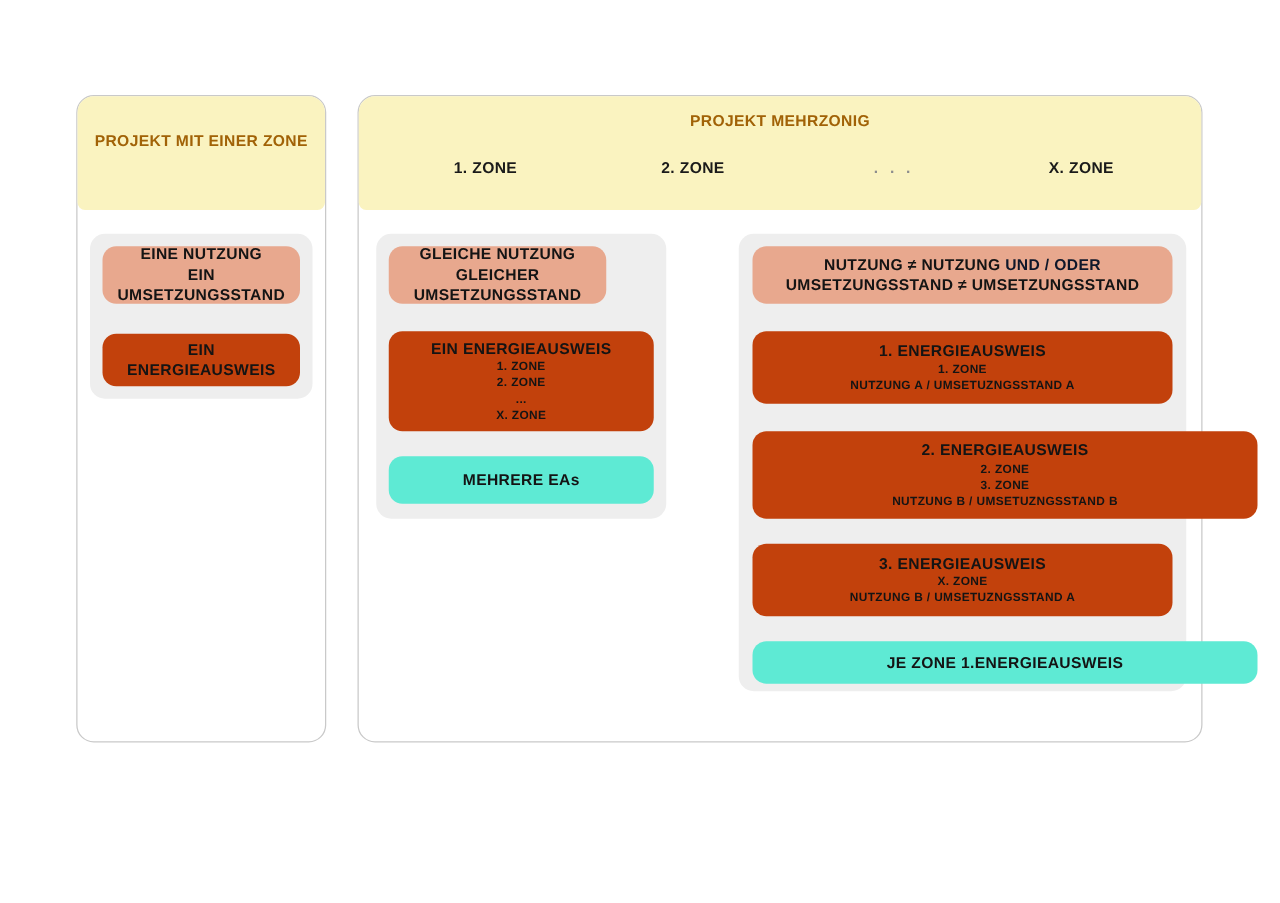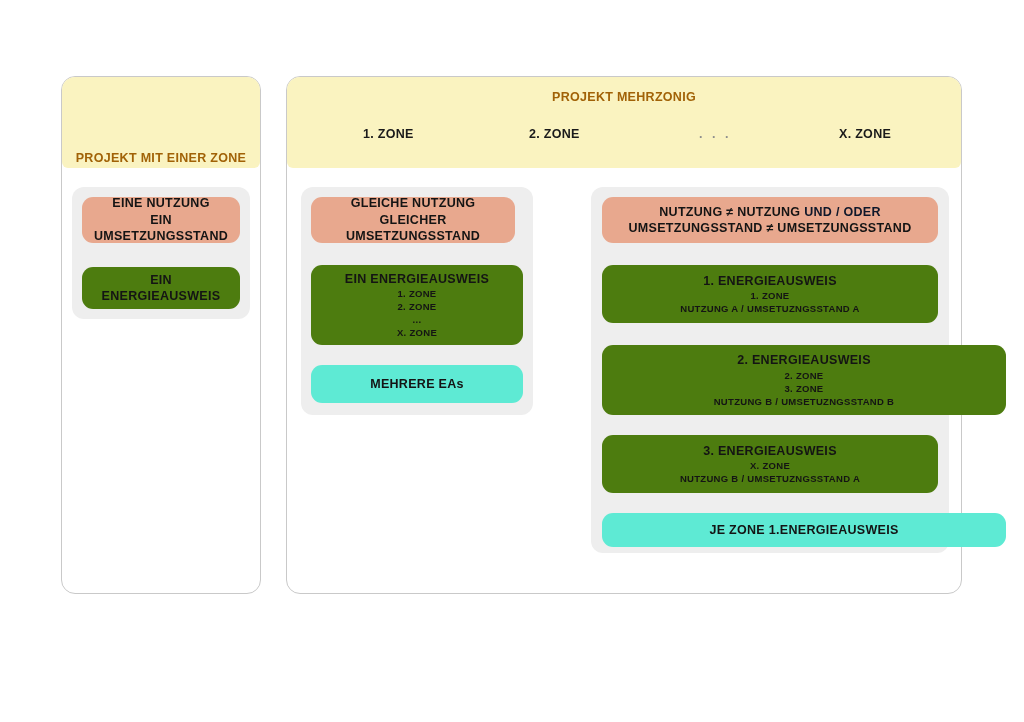--- a/index.html
+++ b/index.html
@@ -49,21 +49,21 @@
   .header-title {
     position: absolute;
     left: 0; right: 0;
     text-align: center;
     font-size: 12.5px;
     font-weight: bold;
     letter-spacing: 0.3px;
     line-height: 16px;
     color: #a16207;
   }
-  #header-single .header-title { top: 28px; margin-top: 45px; }
+  #header-single .header-title { top: 28px; }
   #header-multi  .header-title { top: 12px; }
 
   .zone-label {
     position: absolute;
     font-size: 12.5px;
     font-weight: bold;
     letter-spacing: 0.3px;
     color: #1a1a1a;
     white-space: nowrap;
   }
@@ -90,21 +90,21 @@
     border-radius: 11px;
     box-sizing: border-box;
     display: flex;
     flex-direction: column;
     align-items: center;
     justify-content: center;
     text-align: center;
     padding: 4px 8px;
   }
   .box.salmon     { background: #e8a88e; }
-  .box.green      { background: #4d7c0f; }
+  .box.green      { background: #c2410c; }
   .box.green-pale { background: #5eead4; }
 
   .box-title {
     font-size: 12.5px;
     font-weight: bold;
     letter-spacing: 0.3px;
     line-height: 16.5px;
     color: #141414;
     white-space: pre-line;
   }
@@ -116,21 +116,21 @@
     color: #141414;
     white-space: pre-line;
   }
   .muted { color: #0f172a; }
 
   
   #box-single-usage  { left: 10px; top: 10px;  width: 158px; height: 46px; }
   #box-single-cert   { left: 10px; top: 80px;  width: 158px; height: 42px; }
 
   
-  #box-same-usage    { left: 10px; top: 10px;  width: 204px; height: 46px; }
+  #box-same-usage    { left: 10px; top: 10px;  width: 174px; height: 46px; }
   #box-same-cert     { left: 10px; top: 78px;  width: 212px; height: 80px; }
   #box-same-multi    { left: 10px; top: 178px; width: 212px; height: 38px; }
 
   
   #box-diff-usage    { left: 11px; top: 10px;  width: 336px; height: 46px; }
   #box-diff-cert1    { left: 11px; top: 78px;  width: 336px; height: 58px; }
   #box-diff-cert2    { left: 11px; top: 158px; width: 404px; height: 70px; }
   #box-diff-cert3    { left: 11px; top: 248px; width: 336px; height: 58px; }
   #box-diff-perzone  { left: 11px; top: 326px; width: 404px; height: 34px; }
 </style>

